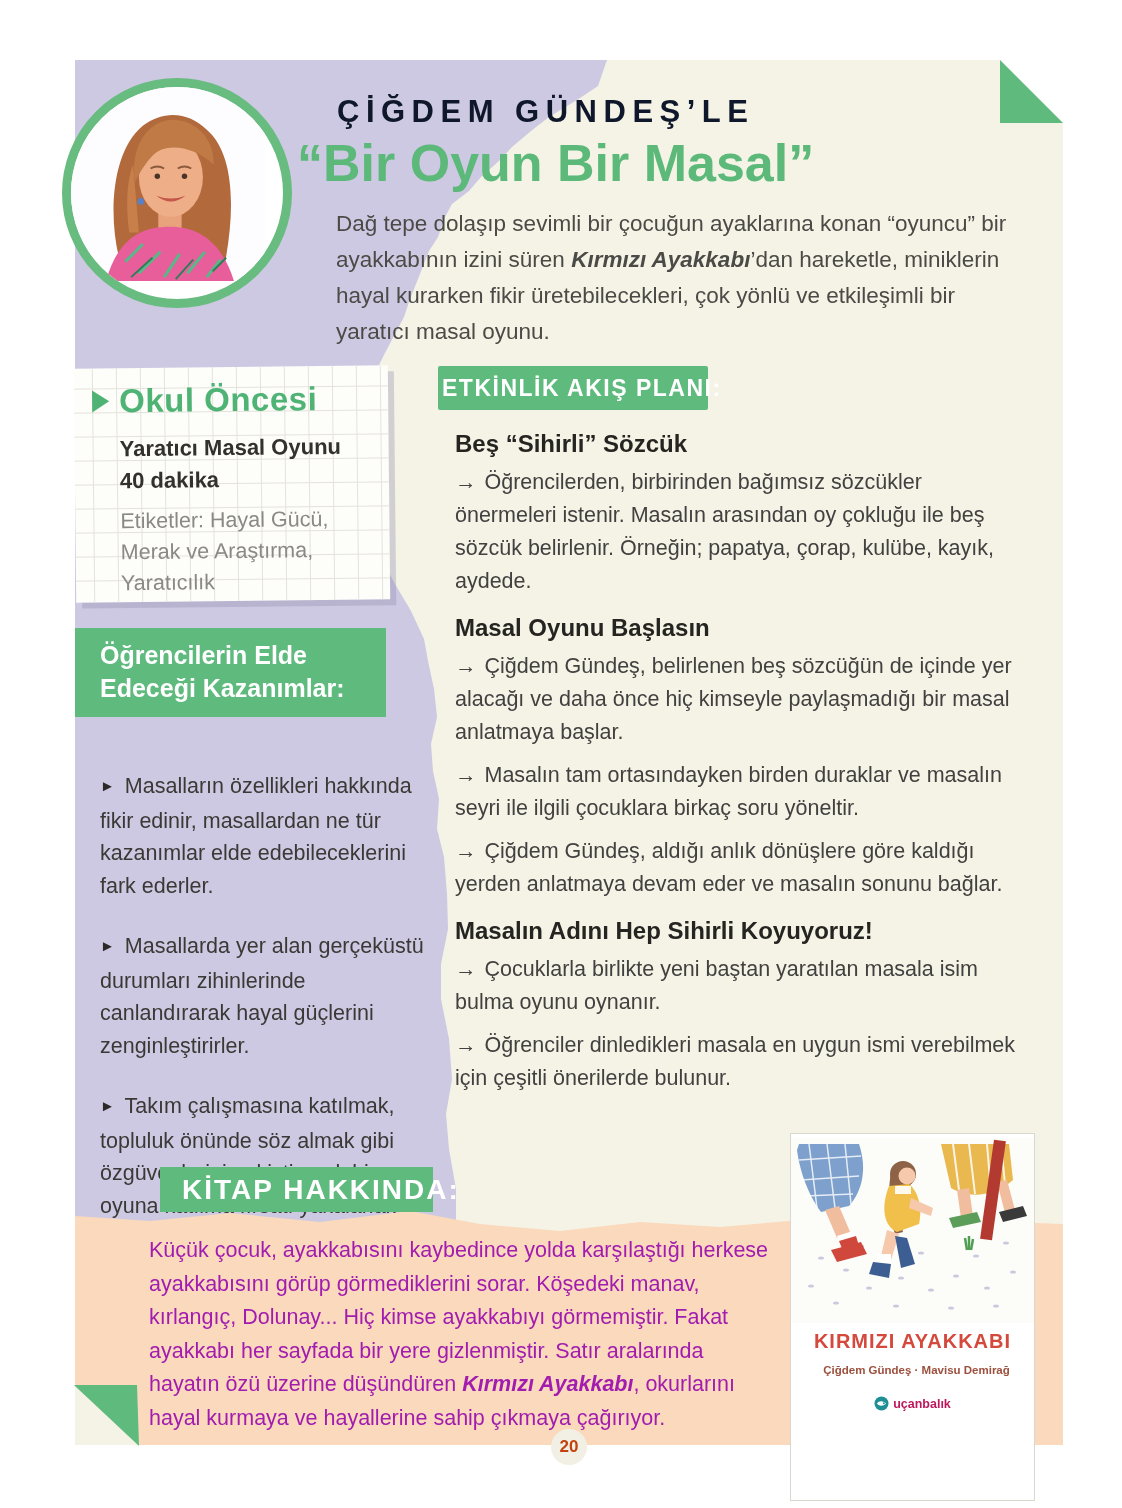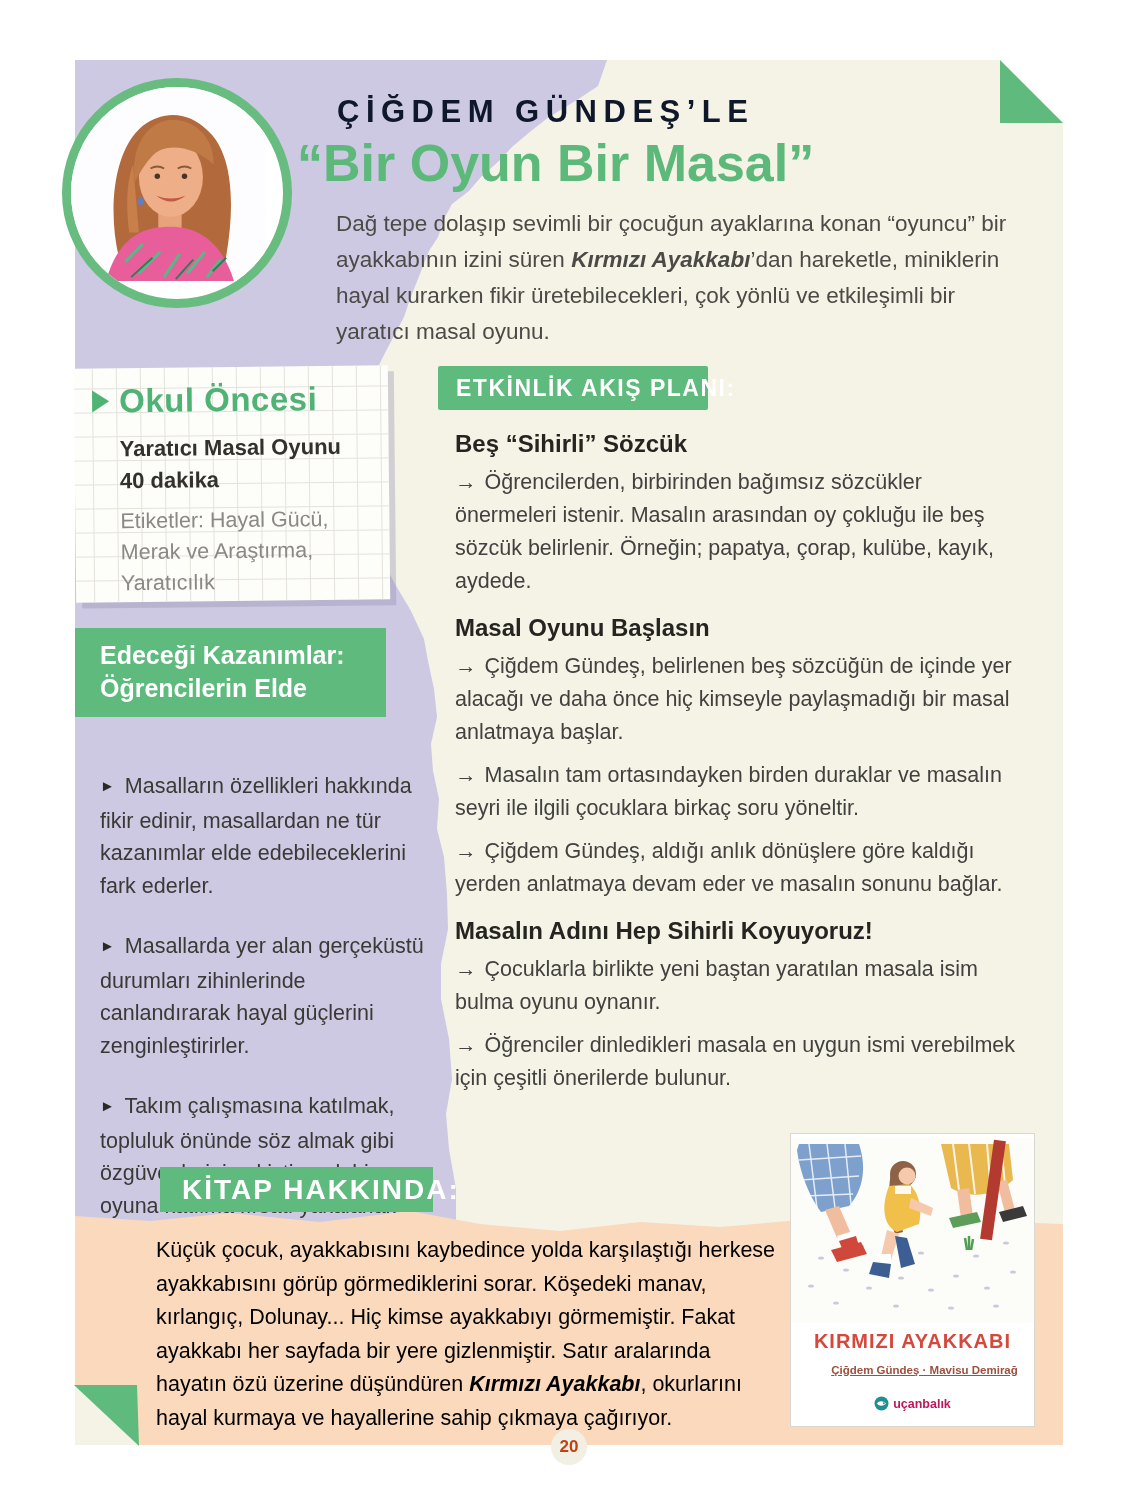--- a/index.html
+++ b/index.html
@@ -46,44 +46,44 @@
   .gains-box{
     left:75px;top:628px;width:311px;height:89px;background:#5eba7d;color:#ffffff;
     padding:11px 0 0 25px;box-sizing:border-box;font-size:25px;font-weight:700;line-height:33px;
   }
   .gains-list{left:100px;top:742px;width:340px;}
   .gain-item{font-size:21.5px;line-height:32.5px;color:#3b3936;margin-bottom:14px;margin-top:28px;}
   .gain-item .blt{font-size:15px;color:#2c2a27;margin-right:4px;position:relative;top:-2px;}
   
   .plan-title-box{
     left:438px;top:366px;width:270px;height:44px;background:#5eba7d;color:#ffffff;
-    font-size:23px;font-weight:800;letter-spacing:1.5px;line-height:44px;padding-left:18px;
+    font-size:23px;font-weight:800;letter-spacing:1.5px;line-height:44px;padding-left:4px;
     box-sizing:border-box;white-space:nowrap;border-radius:2px;
   }
   .plan{left:455px;top:420px;width:566px;}
   .plan h3{margin:14px 0 0 0;font-size:24px;font-weight:800;color:#262421;line-height:31px;}
   .plan h3:first-child{margin-top:8px;}
   .plan p{margin:7px 0 10px 0;font-size:21.5px;line-height:33px;color:#434140;}
   .arr{color:#434140;margin-right:2px;}
   
   .kitap-box{
     left:160px;top:1167px;width:273px;height:45px;background:#5eba7d;color:#ffffff;
     font-size:28px;font-weight:800;letter-spacing:2px;line-height:45px;padding-left:22px;
     box-sizing:border-box;white-space:nowrap;
   }
-  .about{left:156px;top:1234px;width:624px;font-size:21.5px;line-height:33.5px;color:#000000;}
+  .about{left:149px;top:1234px;width:624px;font-size:21.5px;line-height:33.5px;color:#a21caf;}
   
   .cover{
-    left:790px;top:1133px;width:245px;height:294px;background:#ffffff;
+    left:790px;top:1133px;width:245px;height:368px;background:#ffffff;
     border:1px solid #d9d7cf;box-sizing:border-box;
   }
   .cover-title{position:absolute;left:0;top:196px;width:100%;text-align:center;
     font-size:20px;font-weight:800;color:#d5493d;letter-spacing:1px;white-space:nowrap;}
-  .cover-authors{position:absolute;left:12px;top:230px;width:100%;text-align:center;
-    font-size:11.5px;font-weight:600;color:#9c503e;text-decoration:underline;}
+  .cover-authors{position:absolute;left:4px;top:230px;width:100%;text-align:center;
+    font-size:11.5px;font-weight:600;color:#9c503e;}
   .cover-pub{position:absolute;left:0;top:262px;width:100%;display:flex;justify-content:center;
     align-items:center;gap:4px;font-size:12.5px;font-weight:700;color:#be185d;}
   
   .page-badge{
     left:551px;top:1429px;width:36px;height:36px;border-radius:50%;background:#f2f0e4;
     display:flex;align-items:center;justify-content:center;font-size:17px;font-weight:700;color:#c2410c;
   }
 </style>
 </head>
 <body>
@@ -143,22 +143,22 @@
   <div class="info-head">
     <span class="tri-green"></span>
     <span class="info-title">Okul Öncesi</span>
   </div>
   <div class="info-line info-l1">Yaratıcı Masal Oyunu</div>
   <div class="info-line info-l2">40 dakika</div>
   <div class="info-tags">Etiketler: Hayal Gücü, Merak ve Araştırma, Yaratıcılık</div>
 </div>
 
 <div class="abs gains-box">
+  <div>Öğrencilerin Elde</div>
   <div>Edeceği Kazanımlar:</div>
-  <div>Öğrencilerin Elde</div>
 </div>
 <div class="abs gains-list">
   <div class="gain-item"><span class="blt">►</span> <span>Masalların özellikleri hakkında fikir edinir, masallardan ne tür kazanımlar elde edebileceklerini fark ederler.</span></div>
   <div class="gain-item"><span class="blt">►</span> <span>Masallarda yer alan gerçeküstü durumları zihinlerinde canlandırarak hayal güçlerini zenginleştirirler.</span></div>
   <div class="gain-item"><span class="blt">►</span> <span>Takım çalışmasına katılmak, topluluk önünde söz almak gibi özgüvenlerini pekiştirecek bir oyuna katılma fırsatı yakalarlar.</span></div>
 </div>
 
 <div class="abs plan-title-box">ETKİNLİK AKIŞ PLANI:</div>
 <div class="abs plan">
   <h3>Beş “Sihirli” Sözcük</h3>

